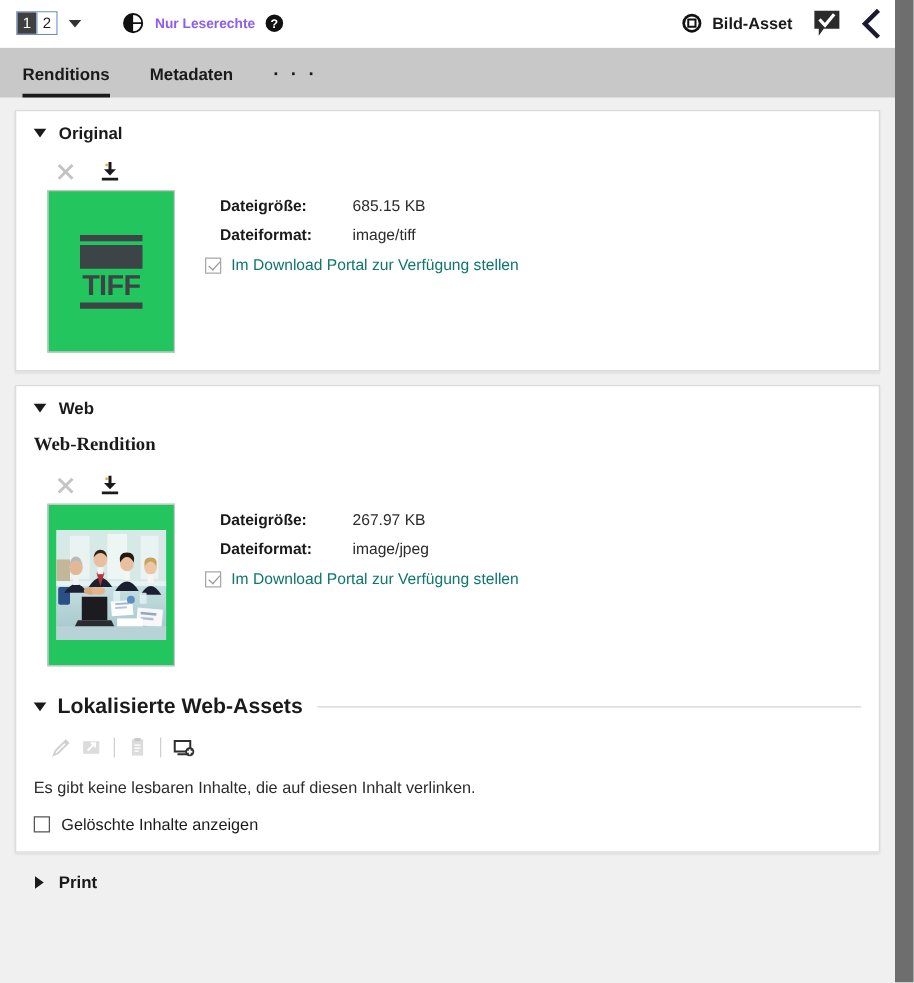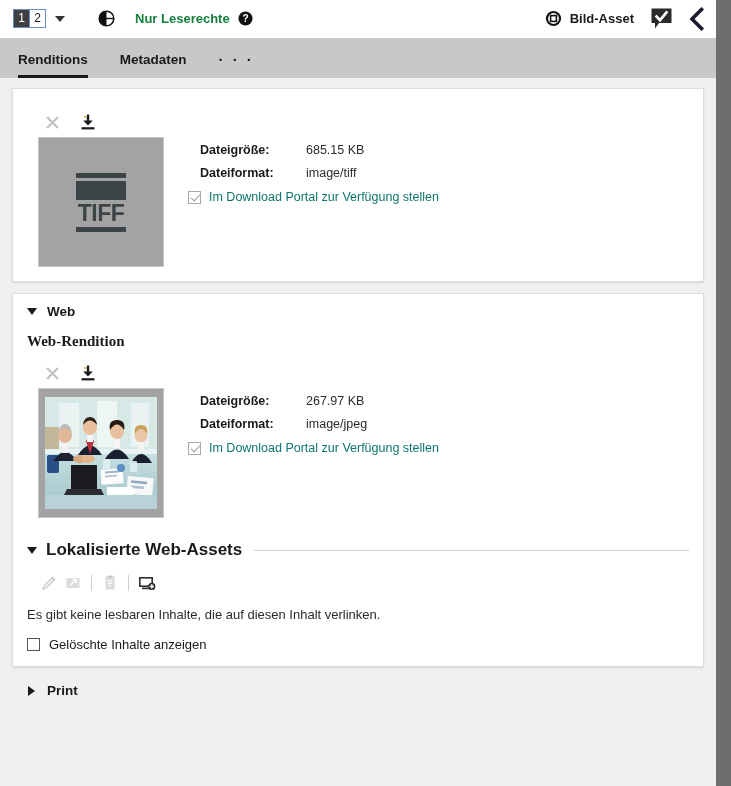--- a/index.html
+++ b/index.html
@@ -73,24 +73,24 @@
     border-right: 5px solid transparent;
     border-top: 6px solid #333;
     margin-left: 9px;
   }
   .hdr-group {
     display: flex;
     align-items: center;
     margin-left: 33px;
   }
   .hdr-label {
-    font-size: 13px;
-    font-weight: bold;
-    color: #15803d;
-    margin-left: 20px;
+    font-size: 11px;
+    font-weight: bold;
+    color: #8b5cf6;
+    margin-left: 9px;
     white-space: nowrap;
   }
   .help-icon { margin-left: 8px; display:flex; }
   .hdr-right {
     position: absolute;
     right: 8px;
     display: flex;
     align-items: center;
   }
   .asset-label {
@@ -195,24 +195,24 @@
     cursor: pointer;
   }
   .icon-btn.disabled { cursor: default; }
 
   .rend-row {
     display: flex;
     align-items: flex-start;
     margin-top: 4px;
   }
   .thumb {
-    width: 126px;
+    width: 102px;
     height: 130px;
     border: 1px solid #c6c6c6;
-    background: #a3a3a3;
+    background: #22c55e;
     margin-left: 11px;
     display: flex;
     align-items: center;
     justify-content: center;
     box-sizing: border-box;
     flex: none;
     overflow: hidden;
   }
   .thumb.photo { padding: 6px; }
 
@@ -405,20 +405,24 @@
 
   <div class="tabbar">
     <div class="tab active">Renditions</div>
     <div class="tab">Metadaten</div>
     <div class="tab-more">· · ·</div>
   </div>
 
   <div class="content">
 
     <div class="card">
+      <div class="sec-head">
+        <div class="tri open"></div>
+        <div class="sec-title">Original</div>
+      </div>
 
       <div class="icon-row">
         <div class="icon-btn disabled">
           <svg width="17" height="17" viewBox="0 0 17 17">
             <path d="M3 3 L14 14 M14 3 L3 14" stroke="#c4c4c4" stroke-width="2.4" stroke-linecap="butt"></path>
           </svg>
         </div>
         <div class="icon-btn">
           <svg width="18" height="18" viewBox="0 0 18 18">
             <path d="M9 1.5 V9.6" stroke="#1a1a1a" stroke-width="2.4"></path>

